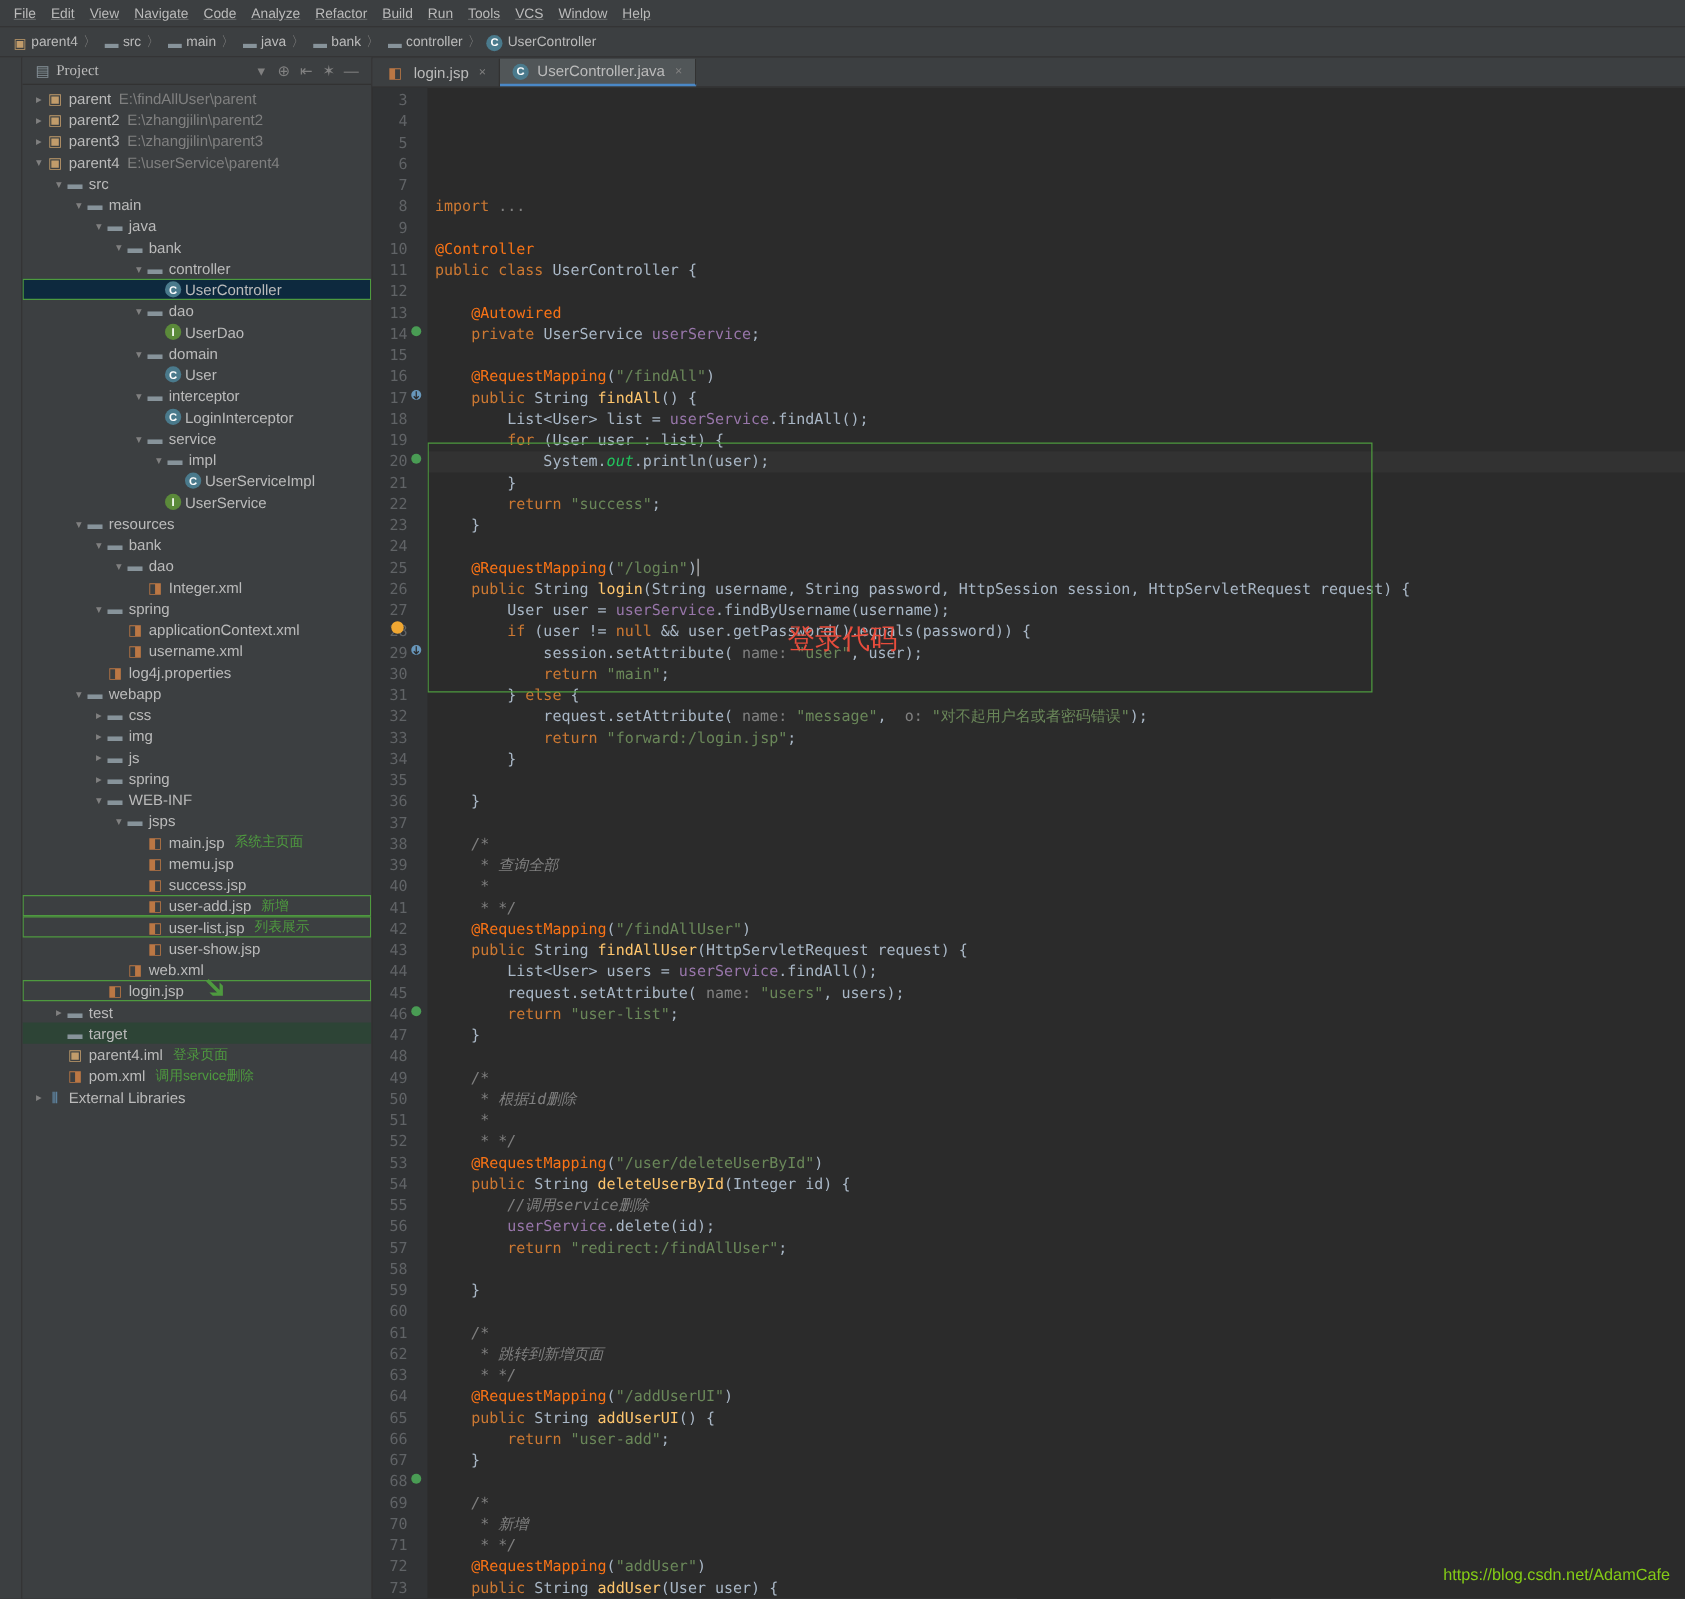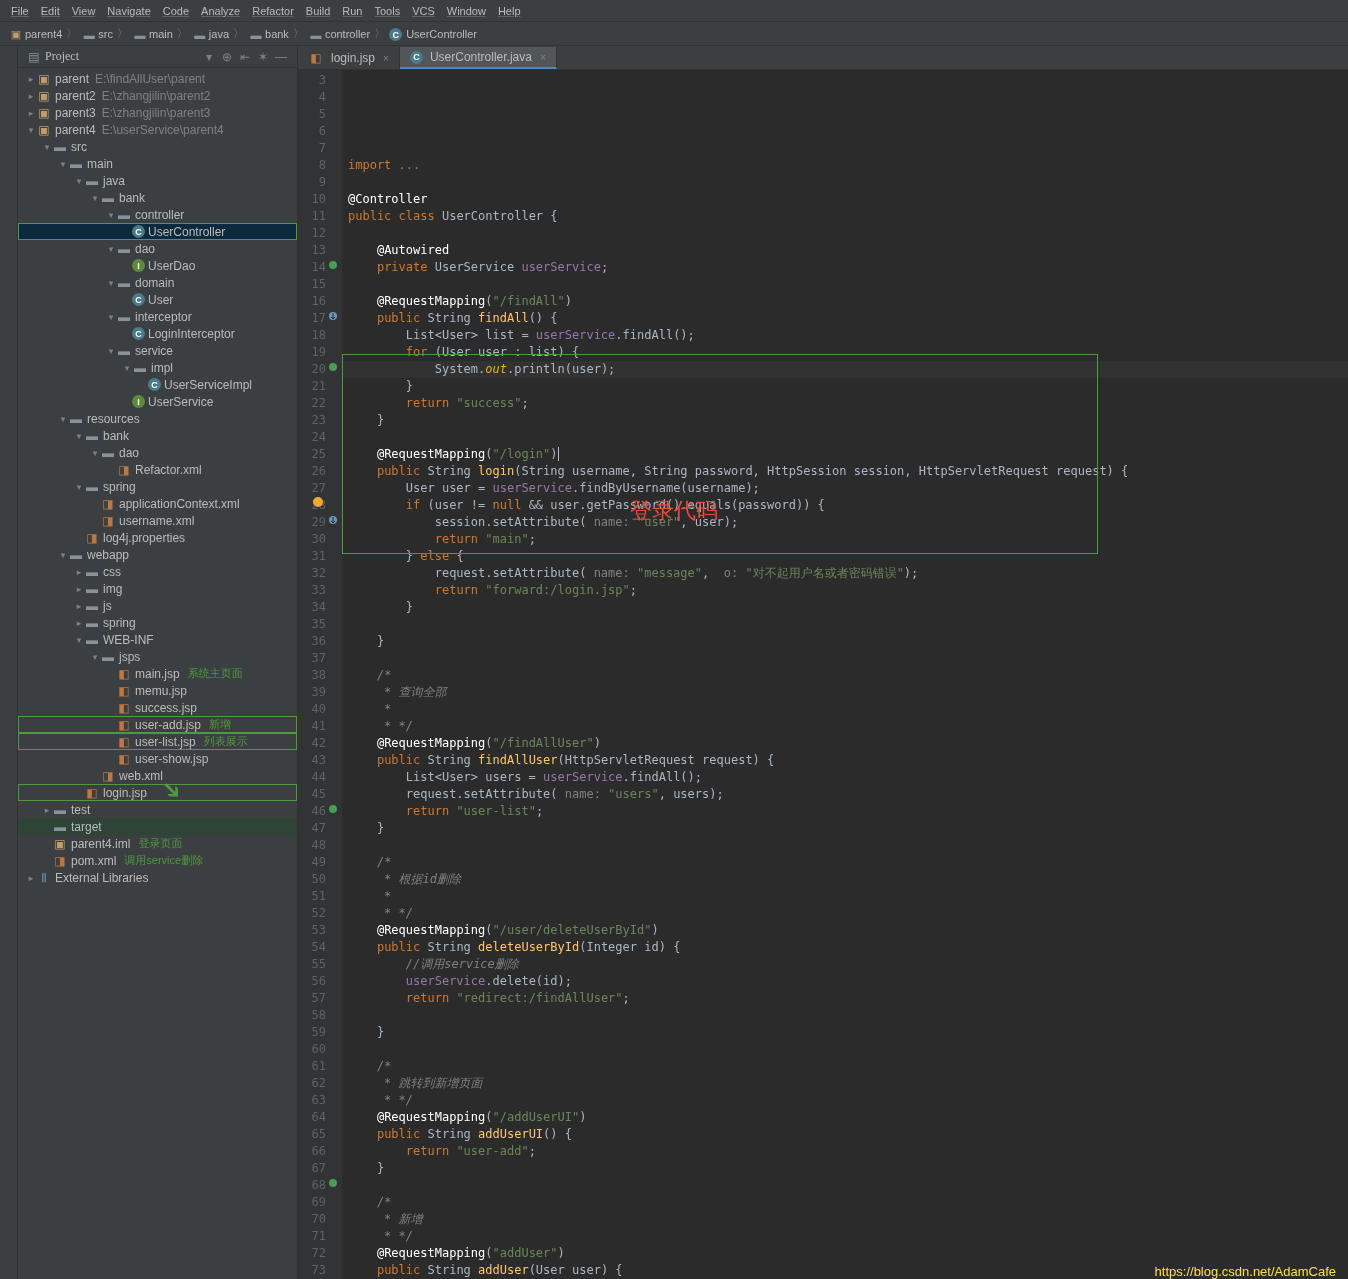--- a/index.html
+++ b/index.html
@@ -36,32 +36,32 @@
 .tab { height:22px; padding:0 10px; display:flex; align-items:center; background:#3c3f41; font-size:12px; color:#bbbbbb; border-right:1px solid #323232; cursor:pointer; gap:4px; }
 .tab.active { background:#515658; border-bottom:2px solid #4a88c7; }
 .tab .close { color:#808080; margin-left:4px; font-size:10px; }
 .editor-body { flex:1; display:flex; overflow:hidden; position:relative; }
 .gutter { background:#313335; width:44px; text-align:right; padding-right:16px; color:#606366; font-family:Consolas,monospace; font-size:12px; line-height:17px; padding-top:2px; position:relative; }
 .gutter-icons { position:absolute; right:1px; top:2px; width:14px; }
 .gicon { width:12px; height:12px; position:absolute; }
 .code { flex:1; font-family:Consolas,monospace; font-size:12px; line-height:17px; padding:2px 0 2px 6px; white-space:pre; position:relative; overflow:hidden; }
 .k { color:#cc7832; }
 .s { color:#6a8759; }
-.a { color:#ffffff; }
+.a { color:#f97316; }
 .c { color:#808080; font-style:italic; }
 .f { color:#9876aa; }
 .m { color:#ffc66d; }
 .t { color:#a9b7c6; }
-.st { color:#eab308; font-style:italic; }
+.st { color:#22c55e; font-style:italic; }
 .pc { color:#808080; }
 .hl-line { position:absolute; left:0; right:0; height:17px; background:#323232; z-index:0; }
 .login-box { position:absolute; border:1px solid #4e9a3f; z-index:5; pointer-events:none; }
 .login-label { position:absolute; color:#e74c3c; font-size:22px; font-family:"Microsoft YaHei",sans-serif; z-index:6; pointer-events:none; }
 .green-arrow { position:absolute; color:#4e9a3f; font-size:24px; transform:rotate(45deg); z-index:10; pointer-events:none; }
-.watermark { position:absolute; right:12px; bottom:0; color:#fde047; font-size:13px; z-index:20; font-family:Arial,sans-serif; }
+.watermark { position:absolute; right:12px; bottom:12px; color:#84cc16; font-size:13px; z-index:20; font-family:Arial,sans-serif; }
 .fold { color:#808080; }
 </style>
 </head>
 <body>
 
 <div class="menubar" id="menubar">
     <span>File</span>
     <span>Edit</span>
     <span>View</span>
     <span>Navigate</span>
@@ -227,21 +227,21 @@
           <span class="tree-label">bank</span>
         </div>
         <div class="tree-row" style="padding-left: 72px;">
           <span class="arrow">▾</span>
           <span class="icon i-folder">▬</span>
           <span class="tree-label">dao</span>
         </div>
         <div class="tree-row" style="padding-left: 88px;">
           <span class="arrow"></span>
           <span class="icon i-xml">◨</span>
-          <span class="tree-label">Refactor.xml</span>
+          <span class="tree-label">Integer.xml</span>
         </div>
         <div class="tree-row" style="padding-left: 56px;">
           <span class="arrow">▾</span>
           <span class="icon i-folder">▬</span>
           <span class="tree-label">spring</span>
         </div>
         <div class="tree-row" style="padding-left: 72px;">
           <span class="arrow"></span>
           <span class="icon i-xml">◨</span>
           <span class="tree-label">applicationContext.xml</span>

